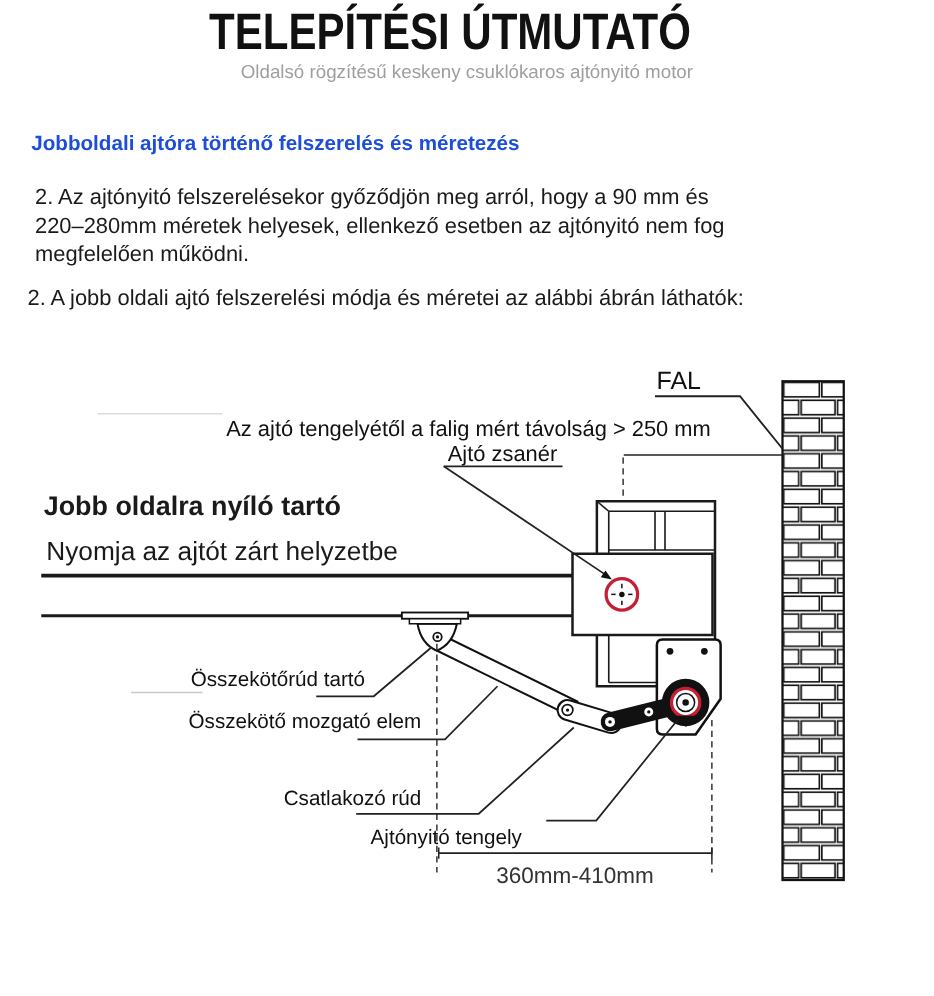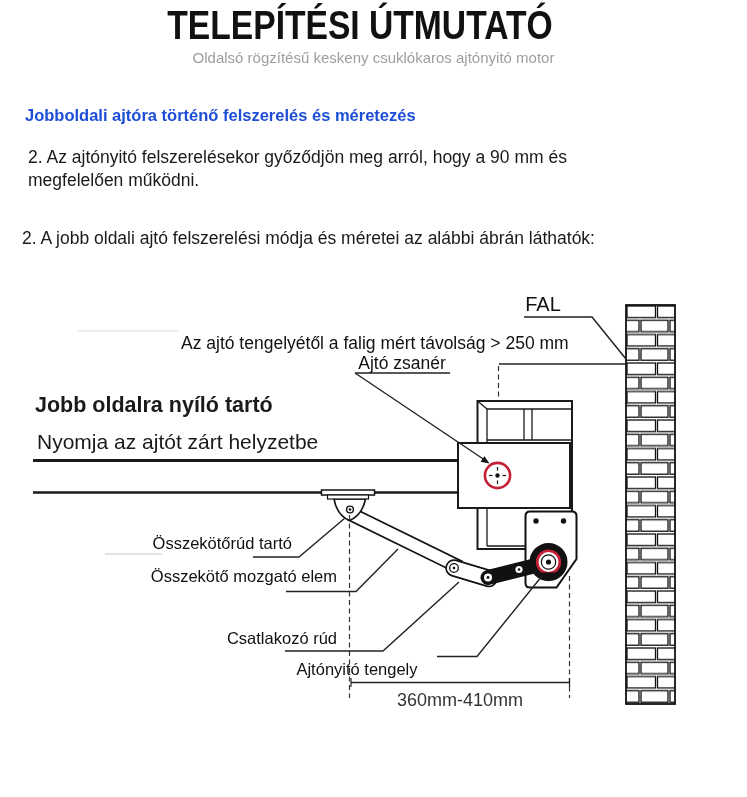--- a/index.html
+++ b/index.html
@@ -25,20 +25,21 @@
 </head>
 <body>
 
 <div class="abs title-wrap">
   <span class="title">TELEPÍTÉSI ÚTMUTATÓ</span>
 </div>
 <div class="abs subtitle">Oldalsó rögzítésű keskeny csuklókaros ajtónyitó motor</div>
 <div class="abs heading">Jobboldali ajtóra történő felszerelés és méretezés</div>
 <div class="abs para1">
   <div>2. Az ajtónyitó felszerelésekor győződjön meg arról, hogy a 90 mm és</div>
+  <div>220–280mm méretek helyesek, ellenkező esetben az ajtónyitó nem fog</div>
   <div>megfelelően működni.</div>
 </div>
 <div class="abs para2">2. A jobb oldali ajtó felszerelési módja és méretei az alábbi ábrán láthatók:</div>
 
 <svg class="diagram" viewBox="0 280 747 517">
   <defs>
     <pattern id="brick" patternUnits="userSpaceOnUse" x="626" y="305" width="49" height="28.5">
       <g fill="#ffffff" stroke="#111" stroke-width="1.3">
         <rect x="1" y="1" width="28.5" height="11.5"></rect>
         <rect x="31.5" y="1" width="22" height="11.5"></rect>

